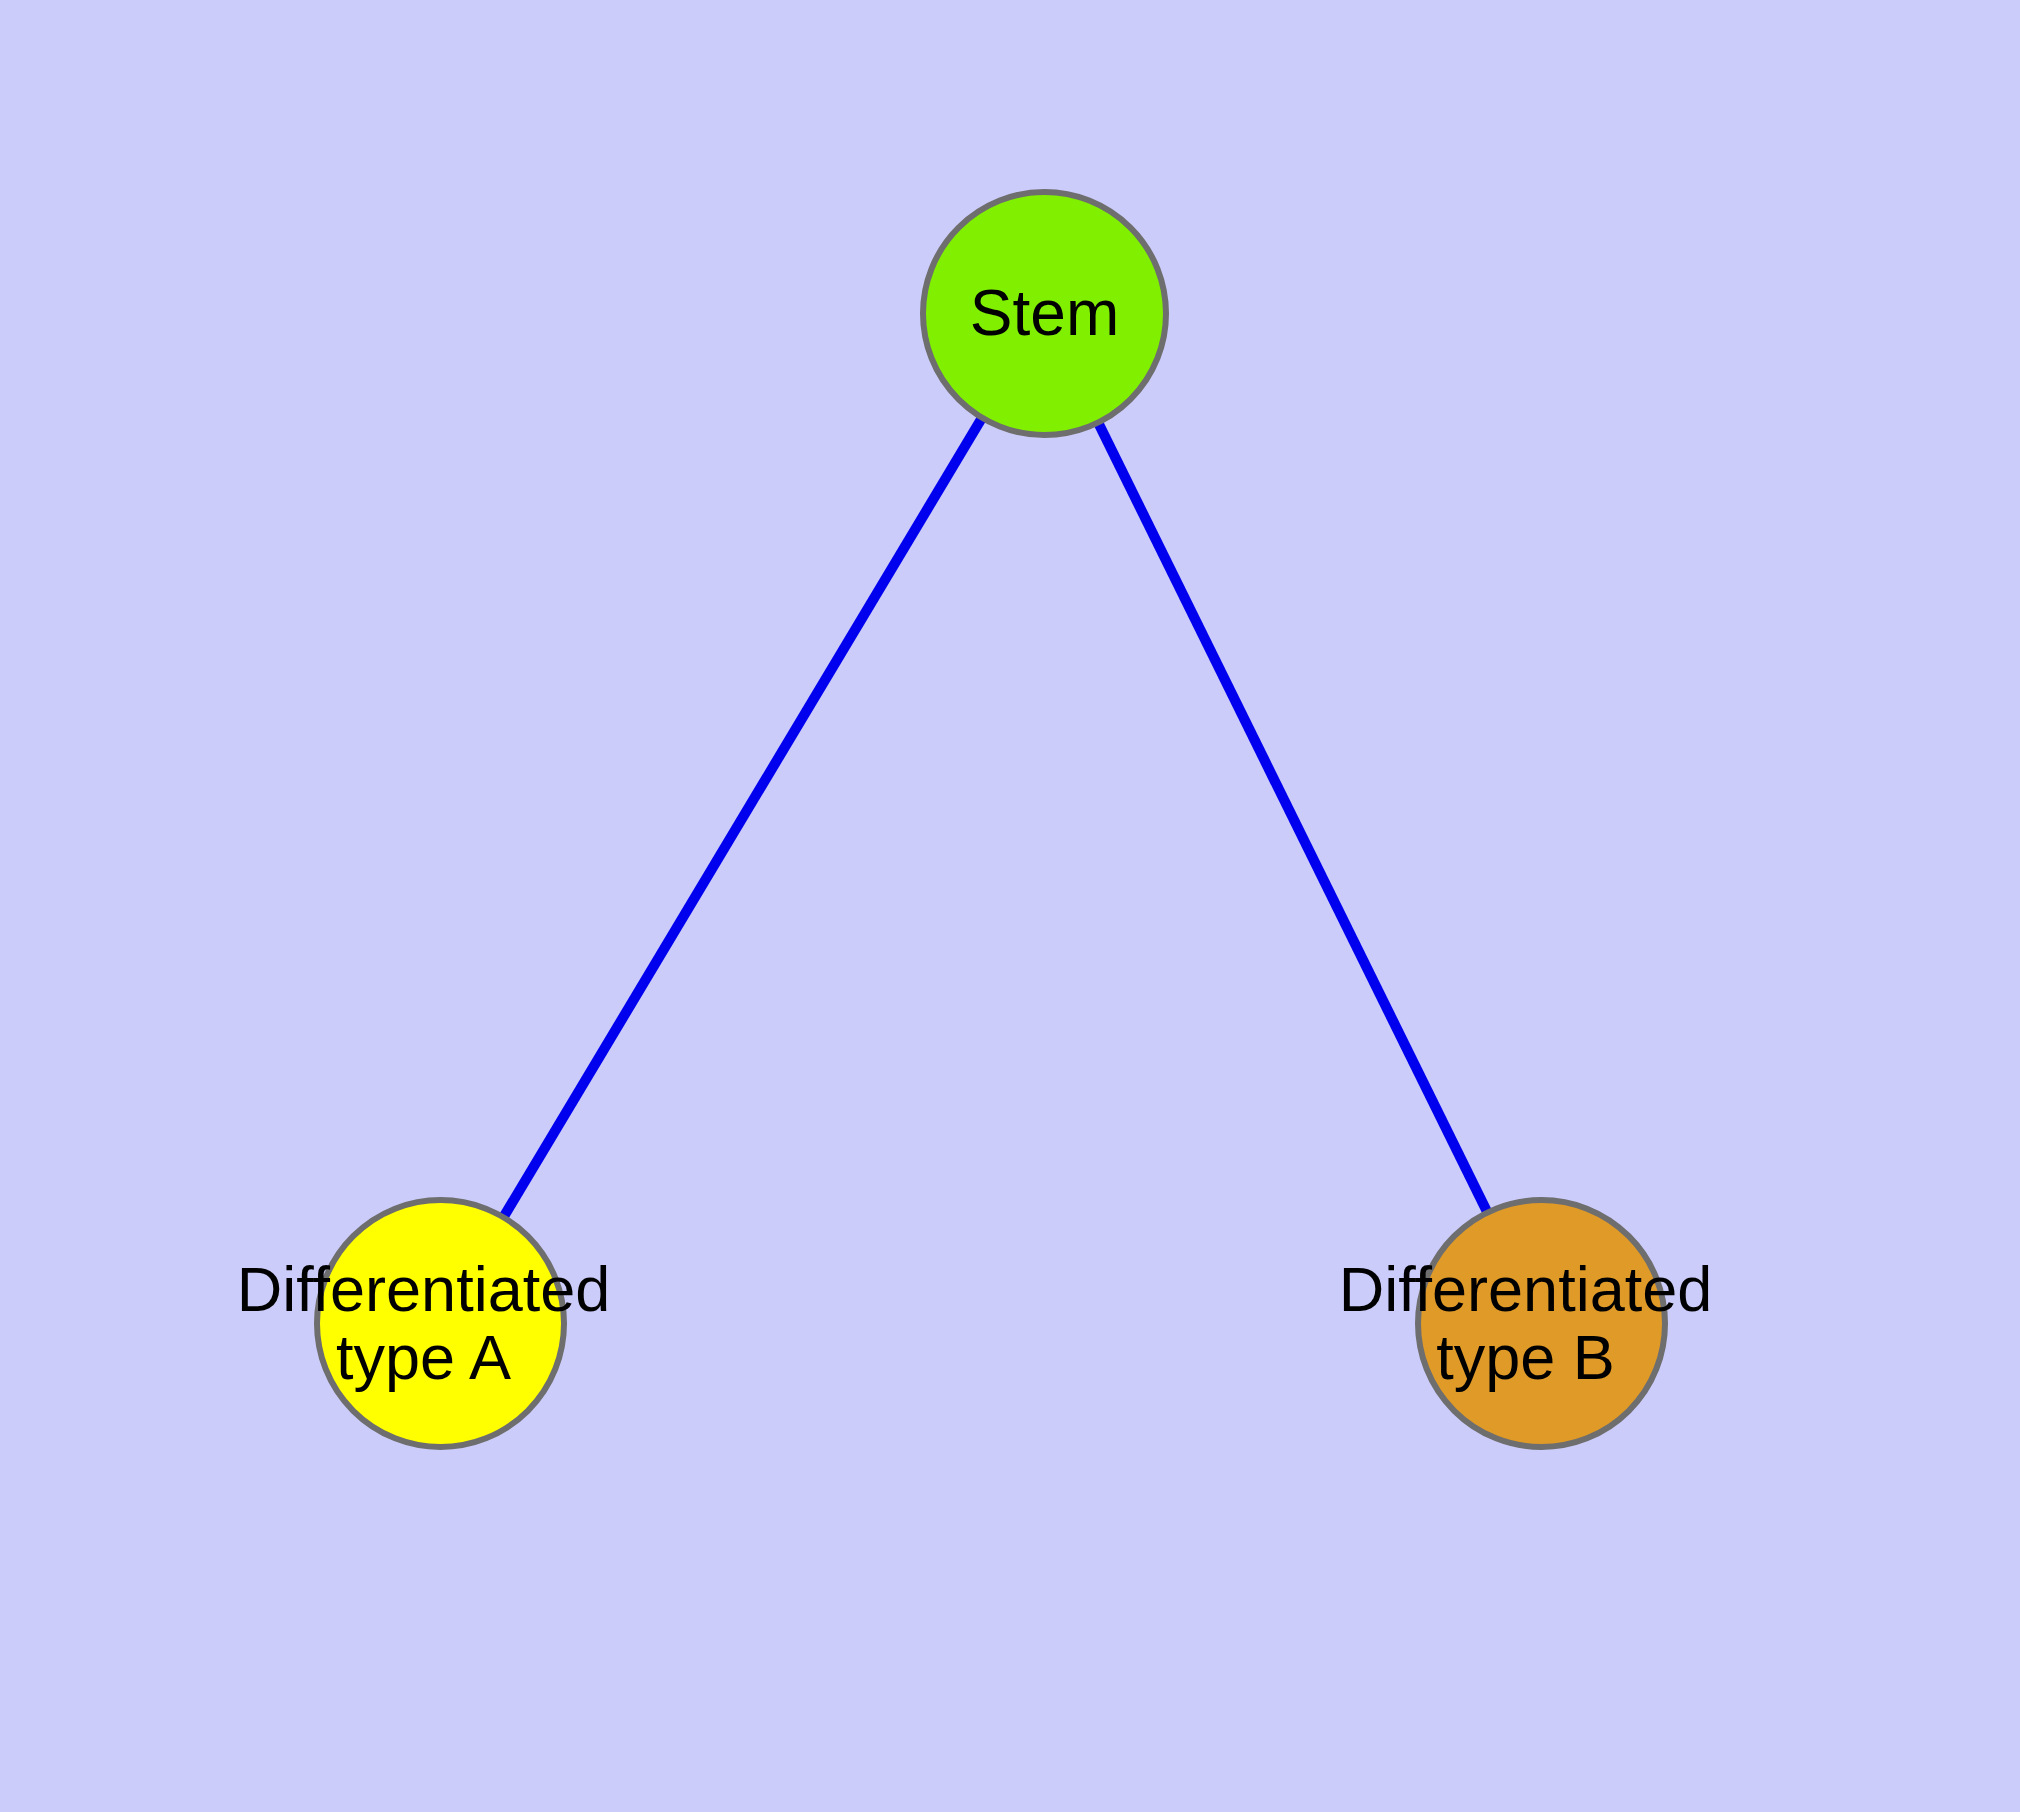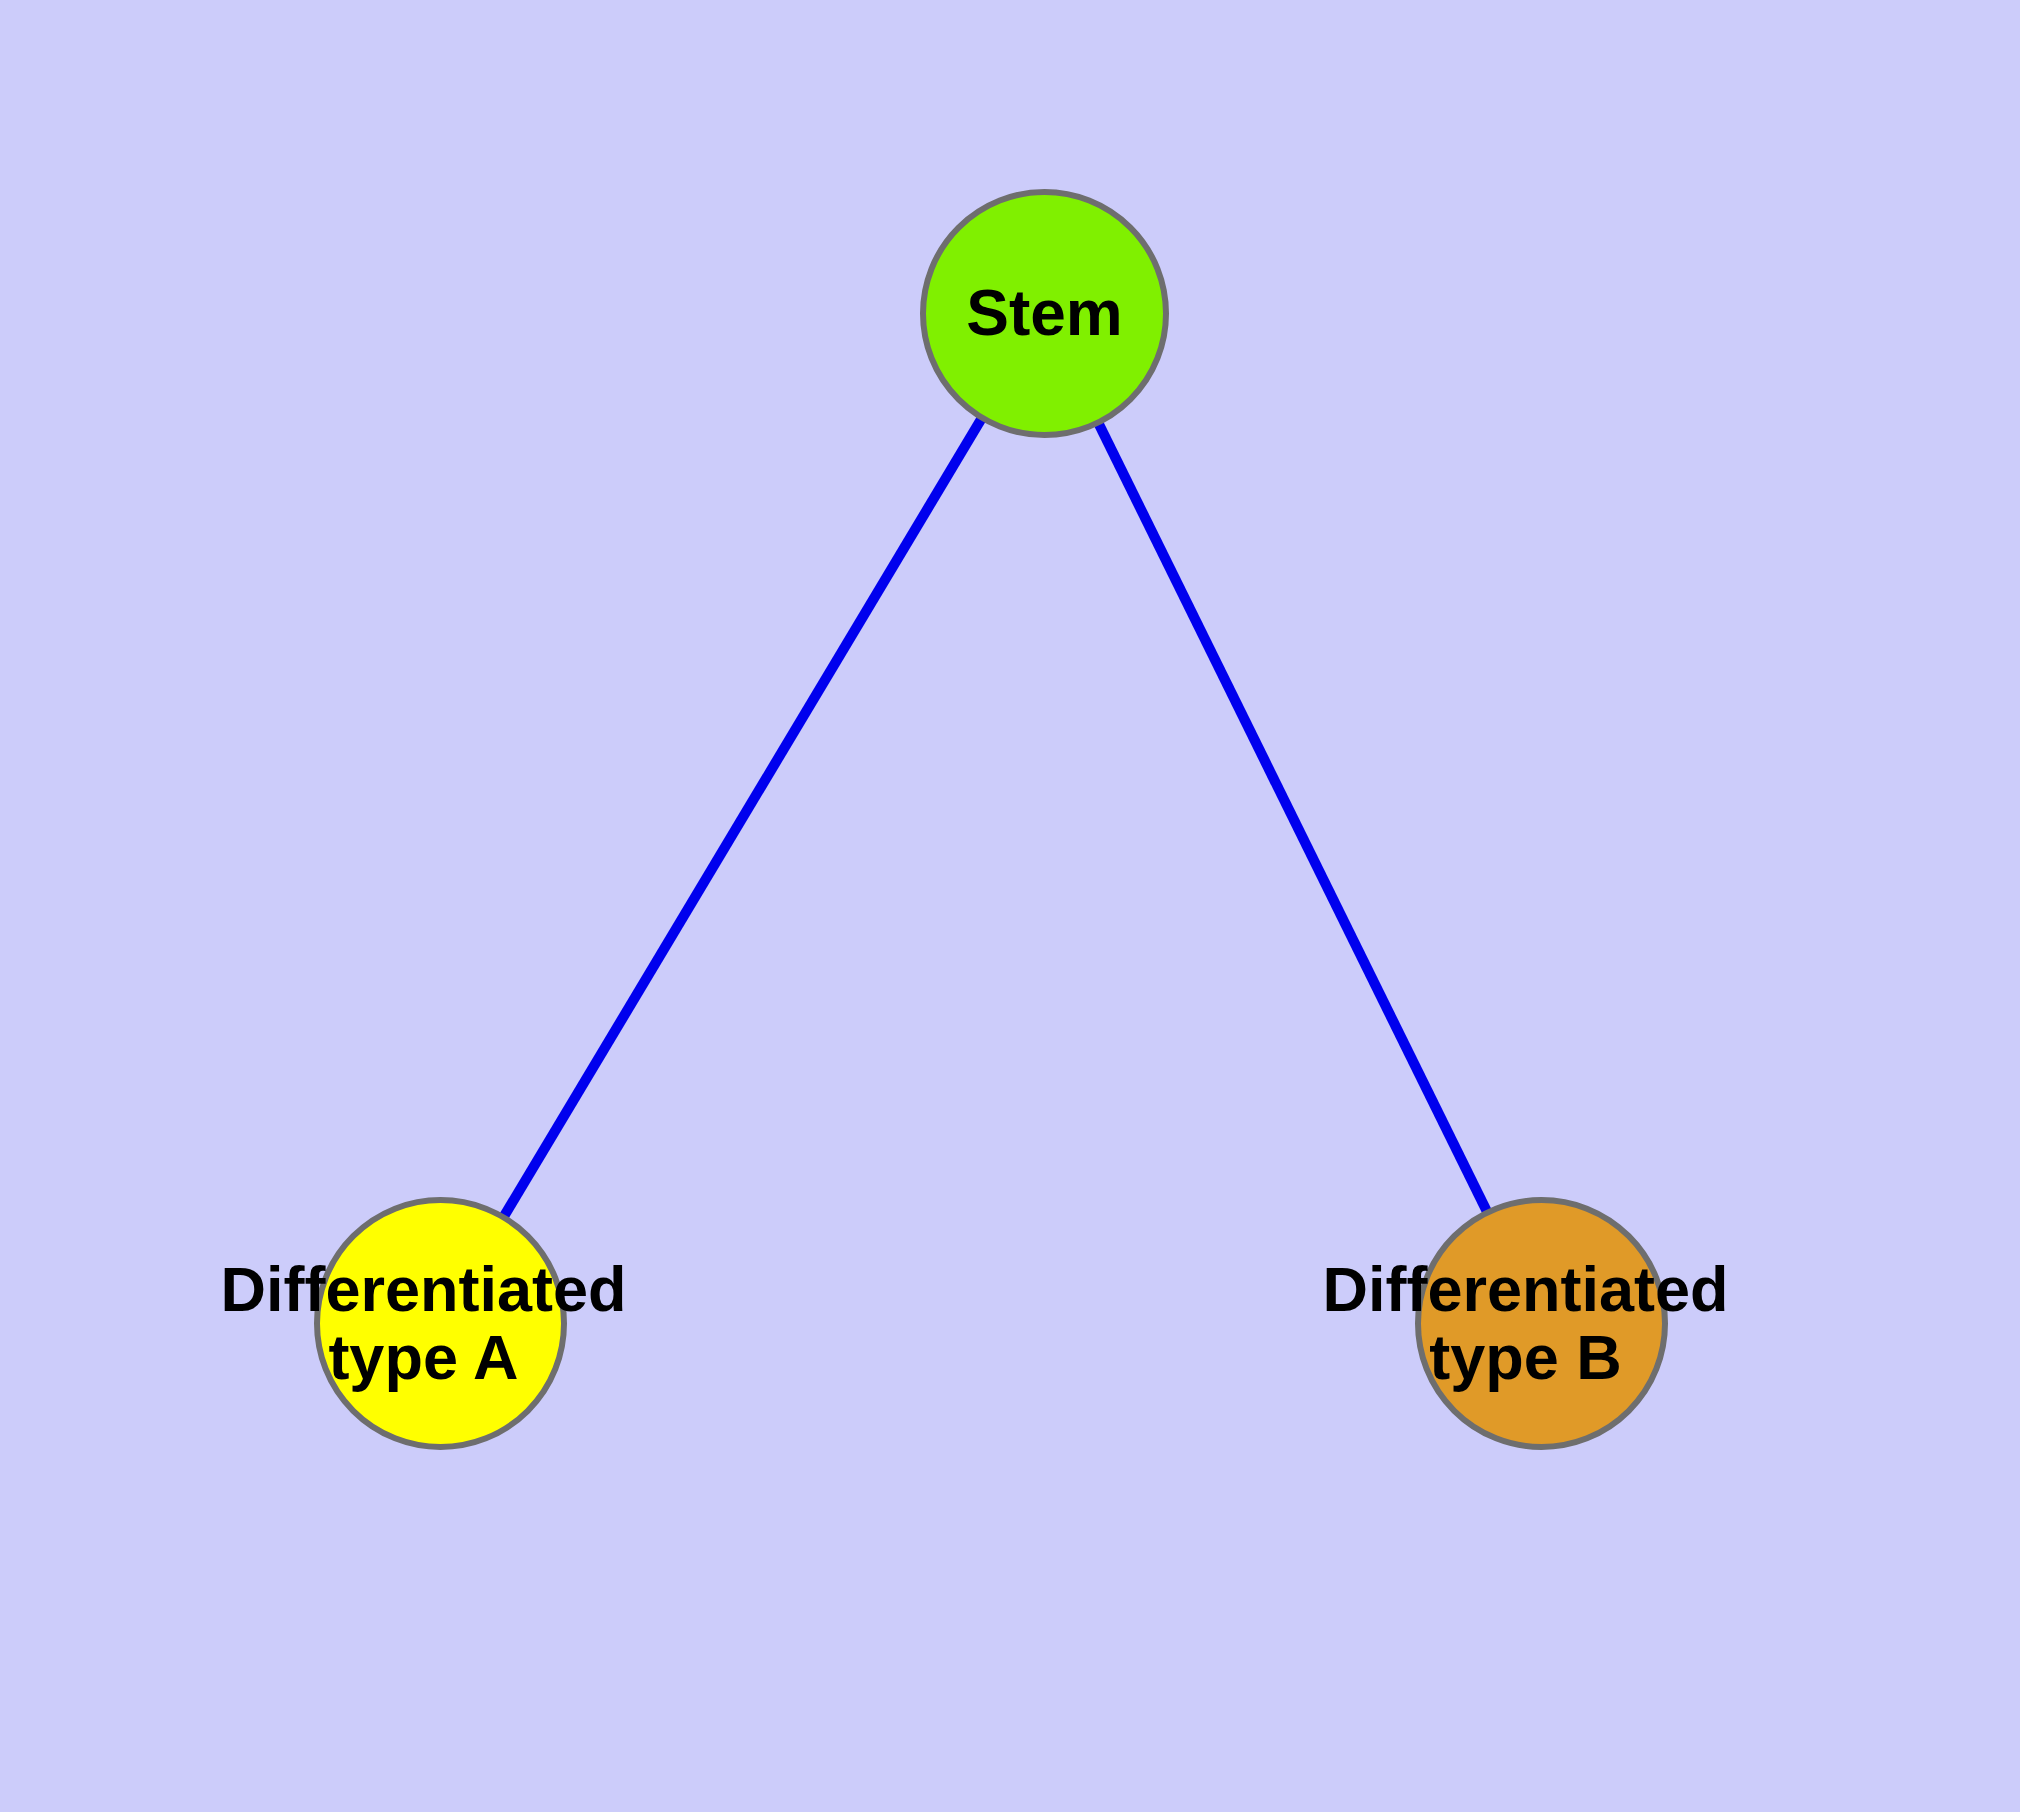--- a/index.html
+++ b/index.html
@@ -39,21 +39,21 @@
     box-sizing: border-box;
     border: 6px solid #6e6e6e;
   }
   .node-label {
     position: absolute;
     left: 0;
     top: 0;
     width: 100%;
     text-align: center;
     color: #000000;
-    font-weight: bold;
+    font-weight: normal;
     font-family: "Liberation Sans", sans-serif;
     line-height: 1.08;
     white-space: pre;
     pointer-events: none;
   }
   .label-stem {
     font-size: 64px;
   }
   .label-leaf {
     font-size: 63px;

